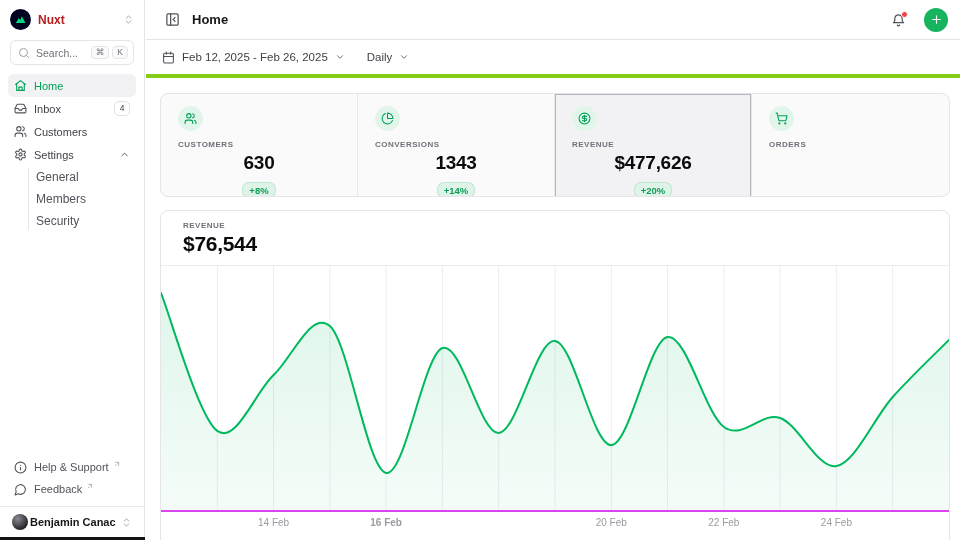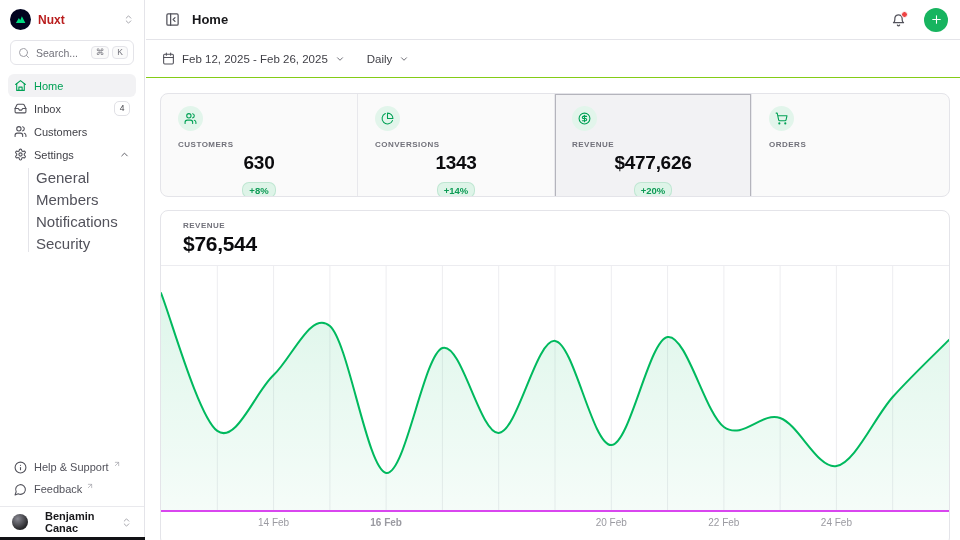--- a/index.html
+++ b/index.html
@@ -31,50 +31,50 @@
     color:#3f3f46; cursor:pointer; }
   .nav-item .ic { color:#52525b; }
   .nav-item.active { background:#f2f2f4; color:#00a155; }
   .nav-item.active .ic { color:#00a155; }
   .nav-label { flex:1; }
   .nav-badge { font-size:8.5px; color:#3f3f46; border:1px solid #e1e1e6;
     border-radius:5px; padding:1px 4.5px; line-height:1.2; }
   .nav-children { position:relative; padding-left:28px; }
   .tree-line { position:absolute; left:20px; top:2px; bottom:2px; width:1px;
     background:#e4e4e9; }
-  .nav-child { display:flex; align-items:center; height:22px; font-size:15px;
+  .nav-child { display:flex; align-items:center; height:22px; font-size:12px;
     color:#52525b; cursor:pointer; }
 
   .sidebar-footer { position:absolute; left:0; right:0; bottom:3px; }
   .foot-links { padding:0 8px 6px 8px; }
   .foot-link { display:flex; align-items:center; gap:7px; height:22px;
     padding:0 6px; font-size:11px; color:#52525b; cursor:pointer; }
   .ext-arrow { color:#9f9fa6; margin-left:-3px; margin-top:-6px; }
   .user-row { border-top:1px solid #e9e9ed; height:31px; display:flex;
-    align-items:center; gap:17px; padding:0 12px; cursor:pointer; }
+    align-items:center; gap:2px; padding:0 12px; cursor:pointer; }
   .avatar { width:16px; height:16px; border-radius:50%; flex:none;
     background:radial-gradient(circle at 35% 30%, #8a8a93, #27272a 70%); }
   .user-name { font-size:11px; font-weight:700; color:#18181b; flex:1; }
   .bottom-strip { position:absolute; left:0; bottom:0; width:145px; height:3px;
     background:#121215; }
 
   
   .main { position:absolute; left:146px; top:0; width:814px; height:540px; }
   .topbar { height:40px; border-bottom:1px solid #e4e4e9; display:flex;
     align-items:center; padding:0 12px 0 16px; gap:9px; }
   .page-title { font-size:13px; font-weight:700; color:#18181b; flex:1; }
   .icon-btn { background:none; border:none; cursor:pointer; color:#52525b;
     display:flex; align-items:center; justify-content:center; padding:3px; position:relative; }
   .dot { position:absolute; top:2px; right:1px; width:7px; height:7px;
     border-radius:50%; background:#ee4444; border:1px solid #fff; }
   .add-btn { width:24px; height:24px; border-radius:50%; border:none;
     background:#17b45f; color:#fff; display:flex; align-items:center;
     justify-content:center; cursor:pointer; margin-left:6px; }
 
-  .toolbar { height:38px; border-bottom:1px solid #84cc16; display:flex;
+  .toolbar { height:38px; border-bottom:4px solid #84cc16; display:flex;
     align-items:center; padding:0 16px; gap:22px; }
   .tool-btn { display:flex; align-items:center; gap:7px; background:none;
     border:none; cursor:pointer; font-size:11.5px; font-weight:500;
     color:#3f3f46; font-family:inherit; }
   .tool-btn .ic { color:#52525b; }
 
   .content { padding:15px 10px 0 14px; }
 
   .stats-grid { display:grid; grid-template-columns:repeat(4,1fr);
     border:1px solid #e4e4e9; border-radius:8px; background:#fafafa;
@@ -186,23 +186,20 @@
             </svg>
         </span>
       </div>
       <div class="nav-children">
         <span class="tree-line"></span>
         <div class="nav-child">
             <span>General</span>
           </div>
         <div class="nav-child">
             <span>Members</span>
-          </div>
-        <div class="nav-child">
-            <span>Notifications</span>
           </div>
         <div class="nav-child">
             <span>Security</span>
           </div>
       </div>
     </nav>
 
     <div class="sidebar-footer">
       <div class="foot-links">
         <div class="foot-link">

